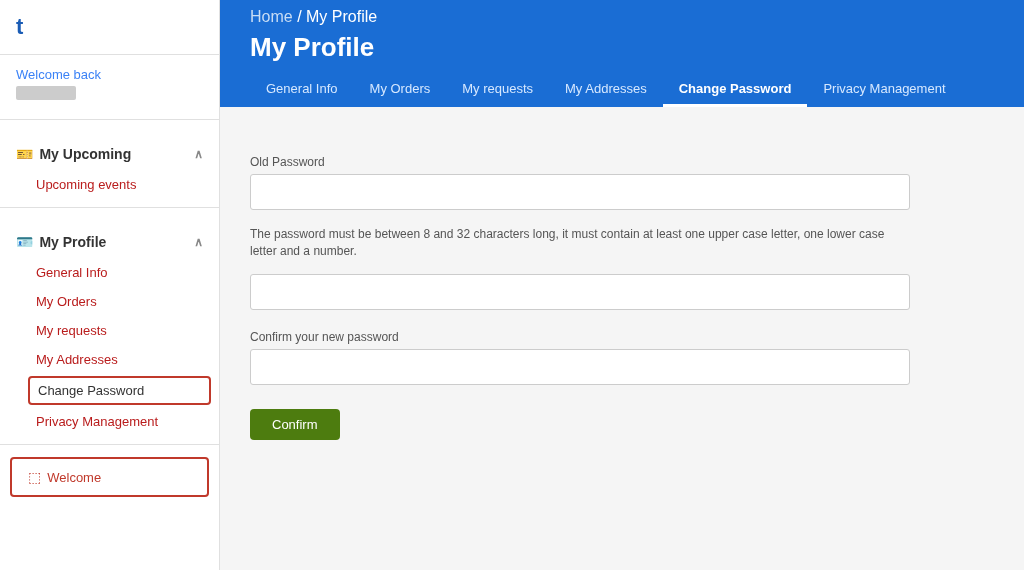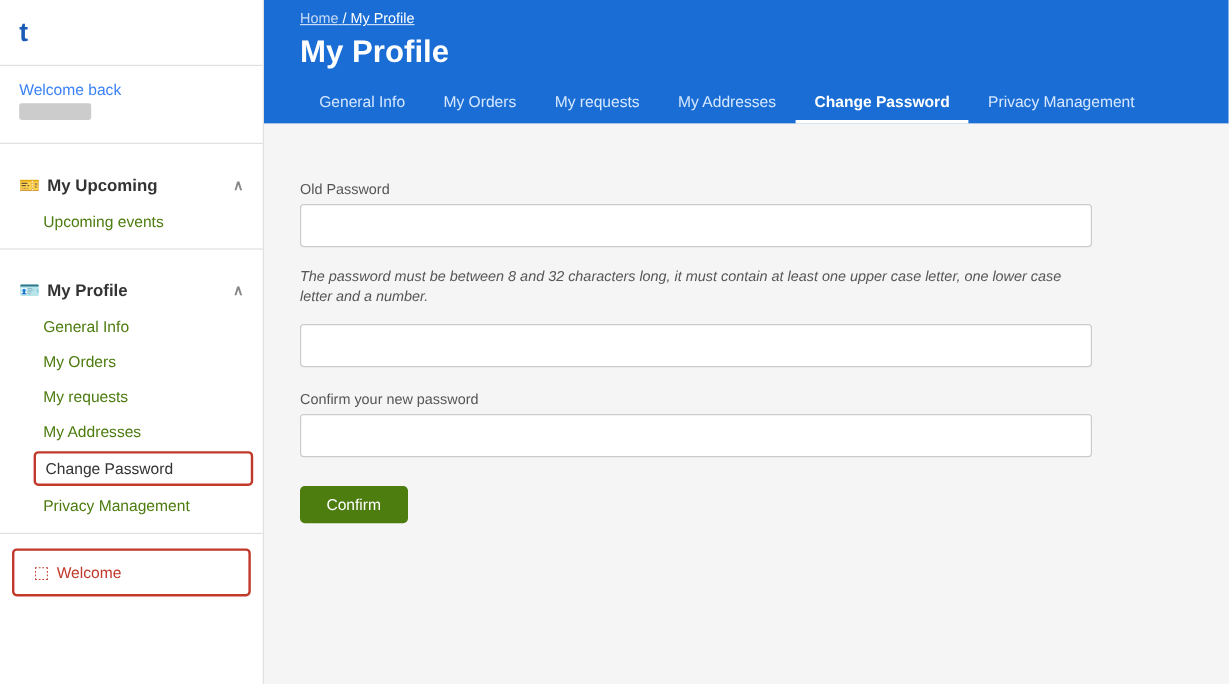--- a/index.html
+++ b/index.html
@@ -66,21 +66,21 @@
     }
 
     .sidebar-section-header .title-area {
       display: flex;
       align-items: center;
     }
 
     .sidebar-item {
       padding: 7px 16px 7px 36px;
       font-size: 13px;
-      color: #4d7c0f;
+      color: #b91c1c;
       cursor: pointer;
     }
 
     .sidebar-item.active {
       border: 2px solid #c0392b;
       border-radius: 4px;
       margin: 2px 8px 2px 28px;
       padding: 5px 8px;
       color: #333;
       font-weight: normal;
@@ -118,24 +118,23 @@
       overflow-y: auto;
     }
 
     
     .main-header {
       background: #1a6dd4;
       padding: 8px 30px 0 30px;
     }
 
     .breadcrumb {
-      font-size: 12px;
+      font-size: 16px;
       color: #c8ddf5;
       margin-bottom: 6px;
-      text-decoration: underline;
     }
 
     .breadcrumb a {
       color: #c8ddf5;
       text-decoration: none;
     }
 
     .breadcrumb span {
       color: #fff;
     }
@@ -195,21 +194,20 @@
       border: 1px solid #ccc;
       border-radius: 3px;
       padding: 0 10px;
       font-size: 13px;
       background: #fff;
     }
 
     .password-hint {
       font-size: 12px;
       color: #555;
-      font-style: italic;
       margin: 8px 0 14px 0;
       max-width: 660px;
       line-height: 1.4;
     }
 
     .confirm-btn {
       background: #4d7c0f;
       color: #fff;
       border: none;
       border-radius: 4px;

